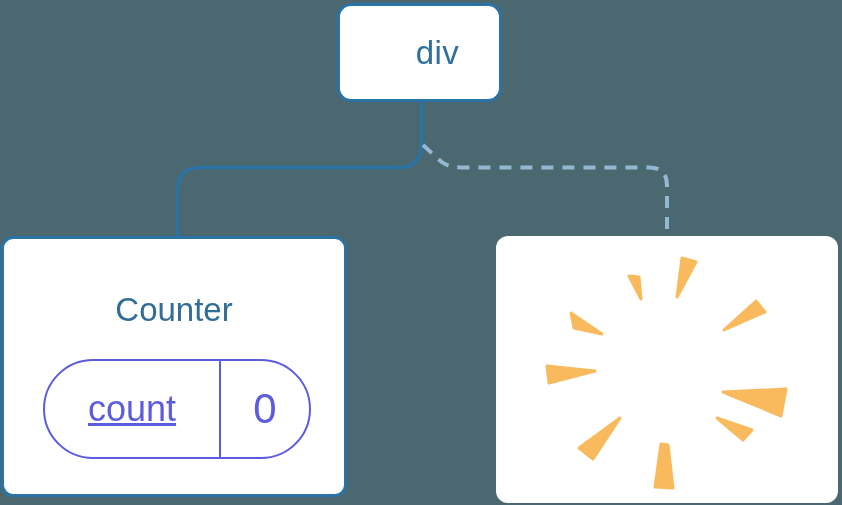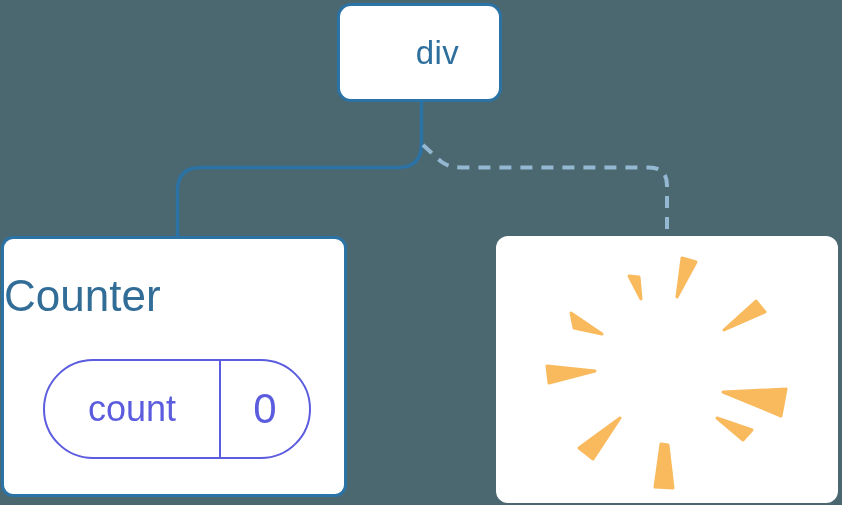--- a/index.html
+++ b/index.html
@@ -59,44 +59,46 @@
   .node-counter {
     position: absolute;
     left: 1px; top: 236px;
     width: 346px; height: 261px;
     background: #ffffff;
     border: 3px solid #2b72a5;
     border-radius: 12px;
   }
   .counter-title {
     position: absolute;
-    left: 0; top: 32px;
+    left: 0; top: 52px;
     width: 100%;
+    text-align: center;
     color: #316d96;
-    font-size: 44px;
+    font-size: 33px;
     font-weight: 500;
   }
   .state-pill {
     position: absolute;
     left: 39px; top: 120px;
     width: 268px; height: 100px;
     border: 2.5px solid #5c5cdf;
     border-radius: 50px;
     display: flex;
     align-items: stretch;
     overflow: hidden;
     background: #ffffff;
   }
   .state-pill-name {
     flex: 0 0 174px;
     display: flex;
     align-items: center;
     justify-content: center;
     color: #5c5cdf;
     font-size: 36px;
+    text-decoration: underline;
   }
   .state-pill-value {
     flex: 1 1 auto;
     border-left: 2.5px solid #5c5cdf;
     display: flex;
     align-items: center;
     justify-content: center;
     color: #5c5cdf;
     font-size: 42px;
   }

